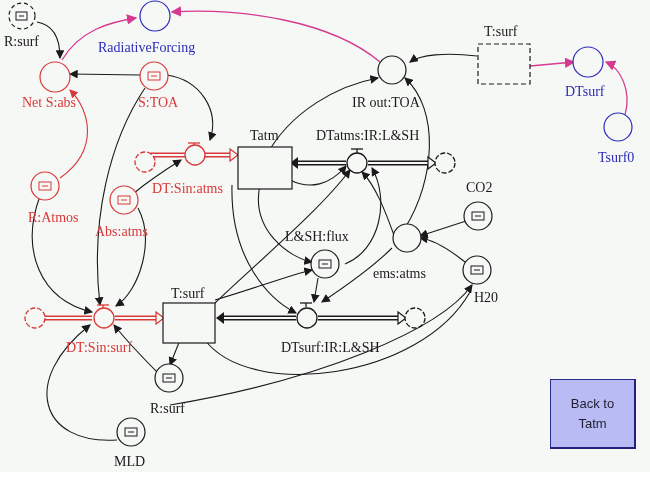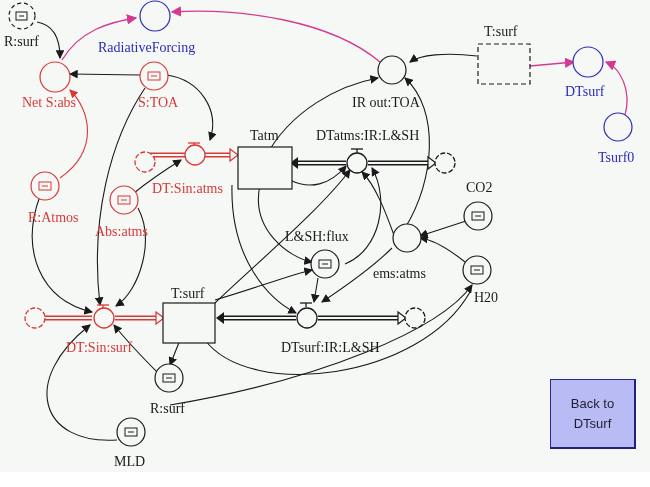--- a/index.html
+++ b/index.html
@@ -223,13 +223,13 @@
   <text class="lbl blk" x="373" y="278">ems:atms</text>
   <text class="lbl blk" x="474" y="302">H20</text>
   <text class="lbl blk" x="171" y="298">T:surf</text>
   <text class="lbl red" x="66" y="352">DT:Sin:surf</text>
   <text class="lbl blk" x="281" y="352">DTsurf:IR:L&amp;SH</text>
   <text class="lbl blk" x="150" y="413">R:surf</text>
   <text class="lbl blk" x="114" y="466">MLD</text>
 </svg>
 
 <div id="back-btn">Back to
-DTsurf</div>
+Tatm</div>
 
 </body></html>

